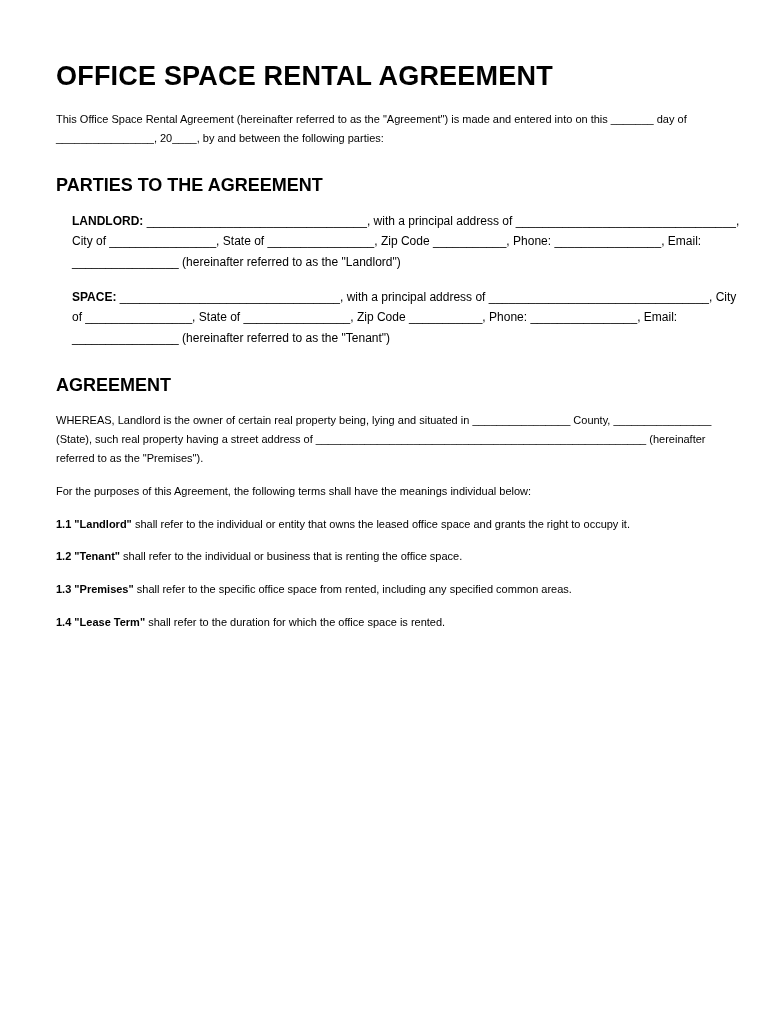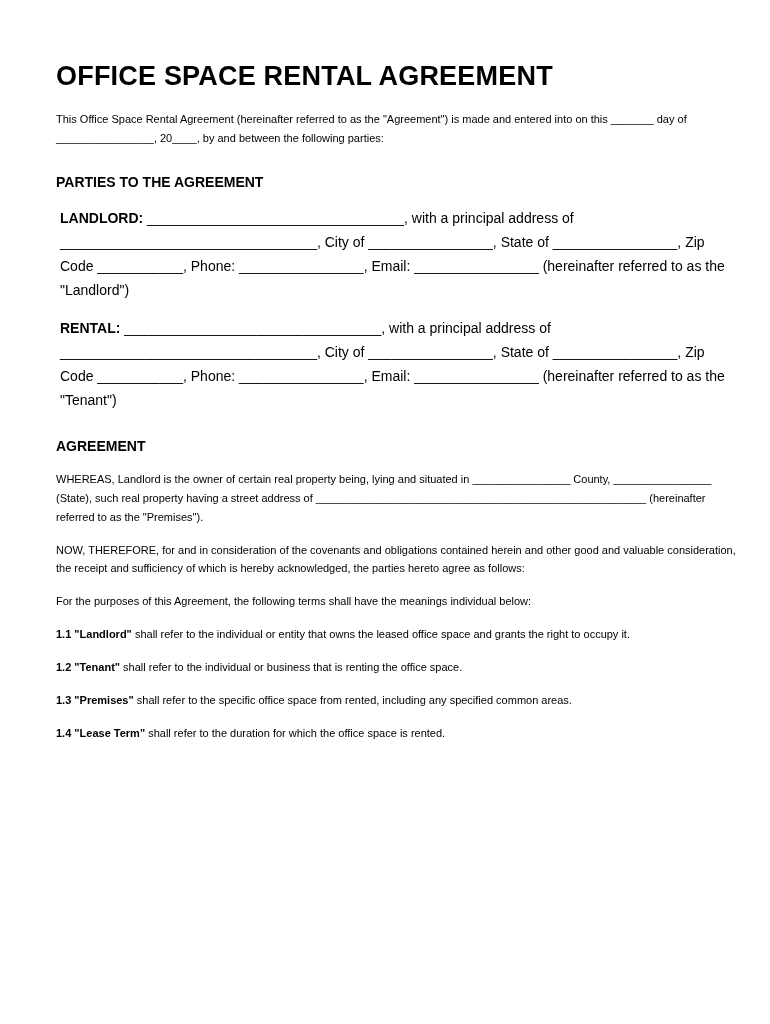--- a/index.html
+++ b/index.html
@@ -23,38 +23,38 @@
     position: relative;
   }
   .doc-title {
     font-size: 27px;
     font-weight: bold;
     letter-spacing: 0.2px;
     margin: 0 0 18px 0;
     line-height: 1.2;
   }
   .section-heading {
-    font-size: 14px;
+    font-size: 18px;
     font-weight: bold;
     margin: 26px 0 14px 0;
     line-height: 1.25;
   }
   .section-heading.tight {
     margin-top: 24px;
   }
   p.para {
     font-size: 11px;
     line-height: 1.72;
     margin: 0 0 14px 0;
     text-align: left;
   }
   .party-block {
-    font-size: 14px;
+    font-size: 12px;
     line-height: 1.72;
-    margin: 0 0 14px 4px;
+    margin: 0 0 14px 16px;
   }
   .label-bold {
     font-weight: bold;
   }
   .term-bold {
     font-weight: bold;
   }
   .blank {
     letter-spacing: 0;
   }
@@ -68,27 +68,26 @@
 
   <p class="para">This Office Space Rental Agreement (hereinafter referred to as the "Agreement") is made and entered into on this _______ day of ________________, 20____, by and between the following parties:</p>
 
   <h2 class="section-heading">PARTIES TO THE AGREEMENT</h2>
 
   <div class="party-block">
     <span class="label-bold">LANDLORD:</span><span class="blank"> _________________________________, with a principal address of _________________________________, City of ________________, State of ________________, Zip Code ___________, Phone: ________________, Email: ________________ (hereinafter referred to as the "Landlord")</span>
   </div>
 
   <div class="party-block">
-    <span class="label-bold">RENTAL:</span><span class="blank"> _________________________________, with a principal address of _________________________________, City of ________________, State of ________________, Zip Code ___________, Phone: ________________, Email: ________________ (hereinafter referred to as the "Tenant")</span>
+    <span class="label-bold">SPACE:</span><span class="blank"> _________________________________, with a principal address of _________________________________, City of ________________, State of ________________, Zip Code ___________, Phone: ________________, Email: ________________ (hereinafter referred to as the "Tenant")</span>
   </div>
 
   <h2 class="section-heading">AGREEMENT</h2>
 
   <p class="para">WHEREAS, Landlord is the owner of certain real property being, lying and situated in ________________ County, ________________ (State), such real property having a street address of ______________________________________________________ (hereinafter referred to as the "Premises").</p>
-  <p class="para">NOW, THEREFORE, for and in consideration of the covenants and obligations contained herein and other good and valuable consideration, the receipt and sufficiency of which is hereby acknowledged, the parties hereto agree as follows:</p>
 
 
   <p class="para">For the purposes of this Agreement, the following terms shall have the meanings individual below:</p>
 
   <p class="para">
     <span class="term-bold">1.1 "Landlord"</span><span> shall refer to the individual or entity that owns the leased office space and grants the right to occupy it.</span>
   </p>
 
   <p class="para">
     <span class="term-bold">1.2 "Tenant"</span><span> shall refer to the individual or business that is renting the office space.</span>

